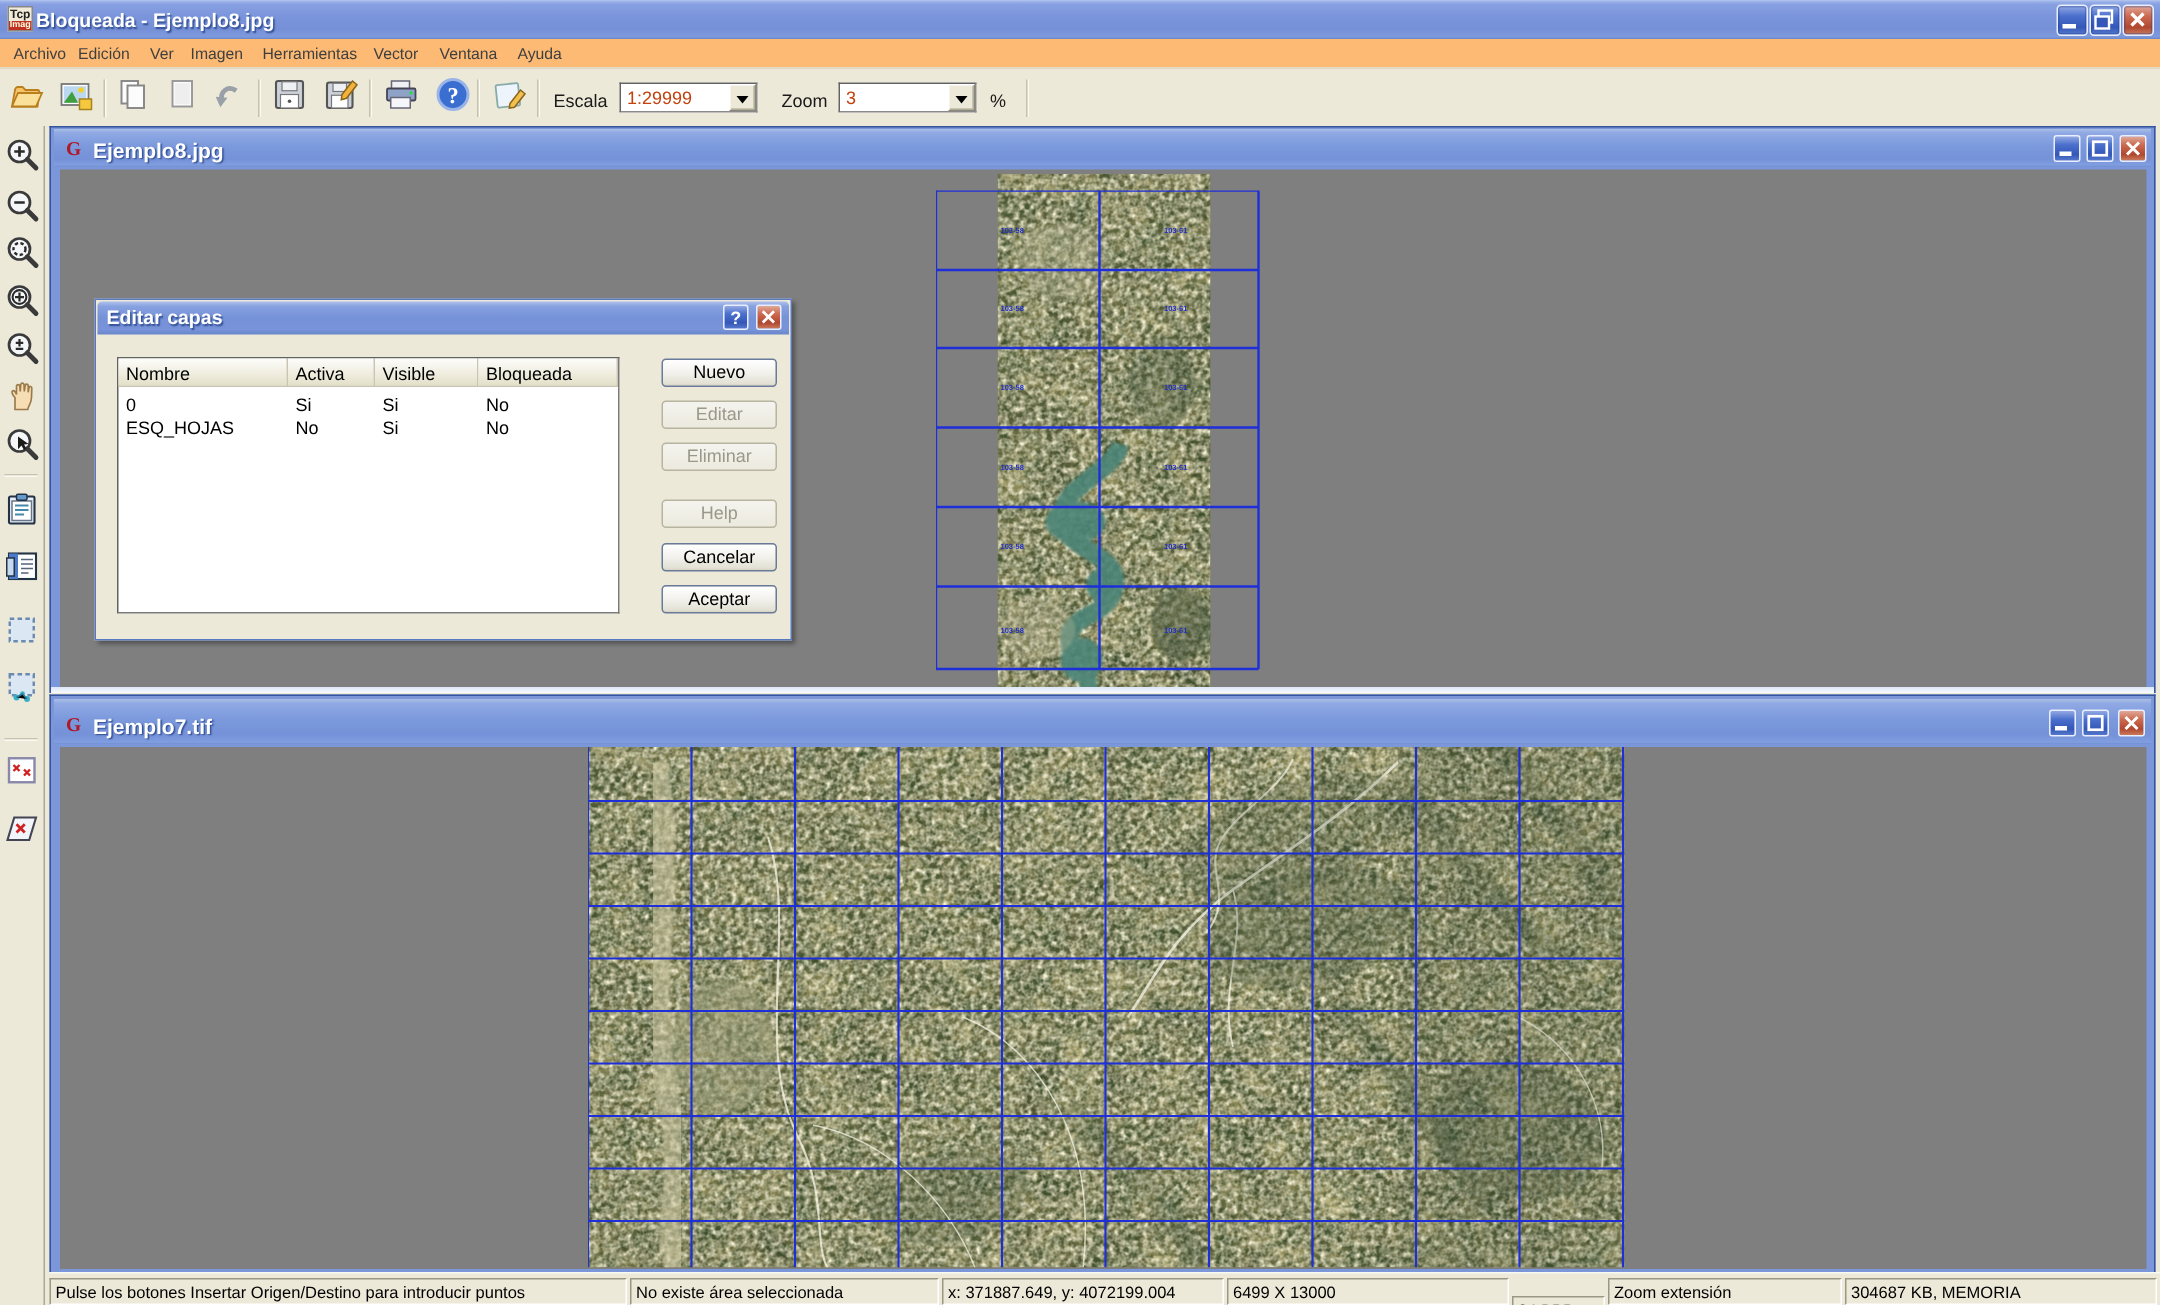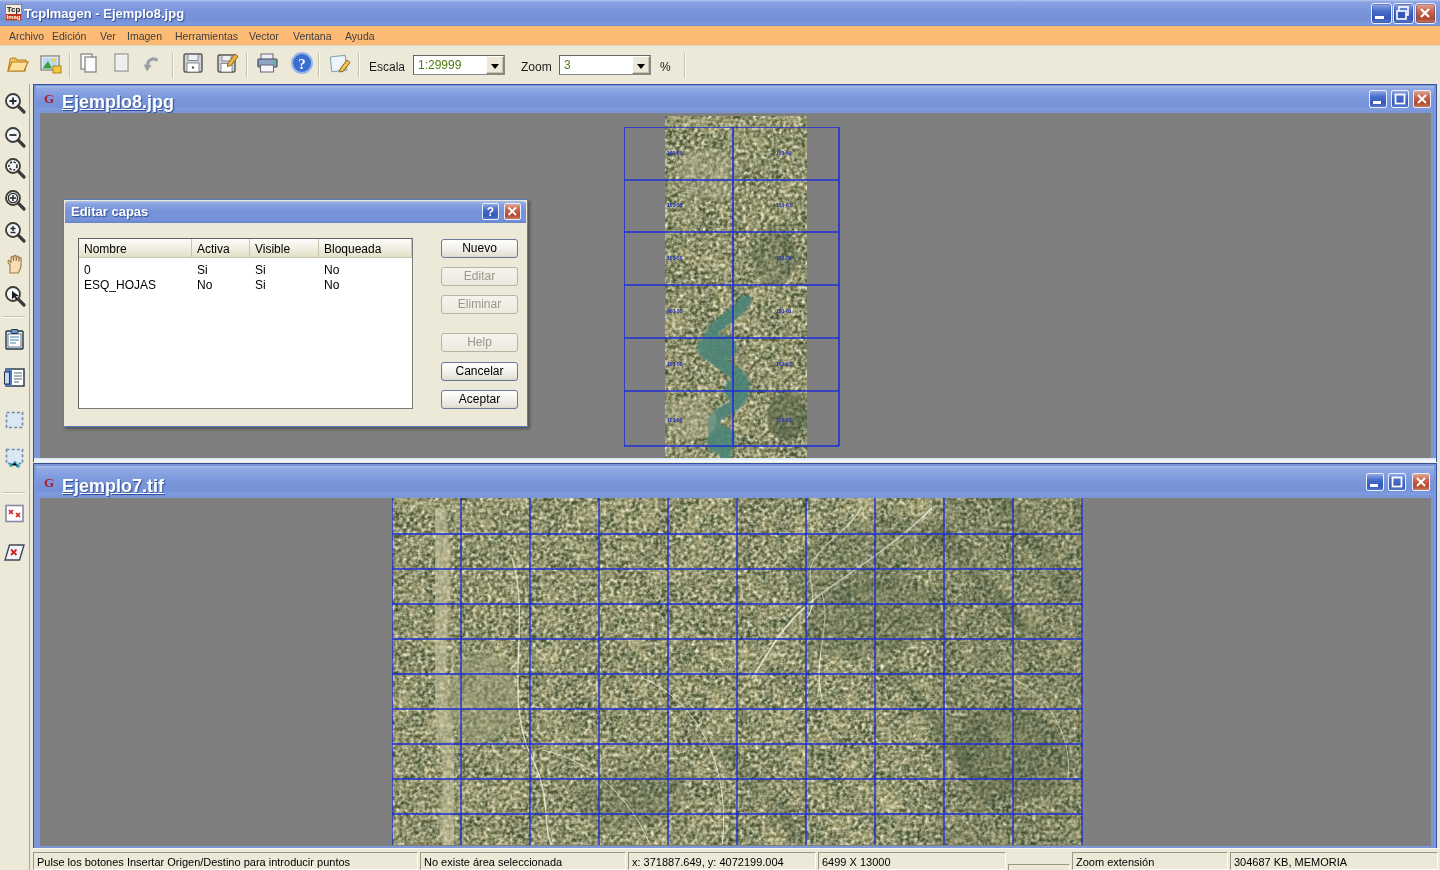--- a/index.html
+++ b/index.html
@@ -24,37 +24,37 @@
   #menubar{position:absolute;left:0;top:26px;width:1440px;height:19px;background:#fdba74;}
   #menubar span{position:absolute;top:4px;font-size:10.5px;color:#3f3f3f;}
   
   #toolbar{position:absolute;left:0;top:45px;width:1440px;height:39px;background:#ece9d8;
     border-top:1px solid #ddd9c4;}
   .tsep{position:absolute;top:7px;height:25px;width:2px;
     border-left:1px solid #c6c2ac;border-right:1px solid #fbfaf4;}
   .tlabel{position:absolute;font-size:12px;color:#1a1a1a;top:14px;}
   .combo{position:absolute;top:9px;height:20px;background:#fff;
     border:1px solid #8a8a8a;border-top-color:#636363;border-left-color:#636363;}
-  .combo .val{position:absolute;left:4px;top:2px;font-size:12px;color:#4d7c0f;}
+  .combo .val{position:absolute;left:4px;top:2px;font-size:12px;color:#c2410c;}
   .combo .btn{position:absolute;right:0;top:0;bottom:0;width:18px;background:#ece9d8;
     border:1px solid #fff;border-right-color:#8a8778;border-bottom-color:#8a8778;
     box-shadow:inset -1px -1px 0 #c8c4ae;}
   .combo .btn:after{content:"";position:absolute;left:4px;top:7px;border:4px solid transparent;
     border-top:5px solid #000;border-bottom:none;}
   
   #lefttools{position:absolute;left:0;top:84px;width:30px;height:786px;background:#ece9d8;border-right:1px solid #aca899;}
   #lefttools .lsep{position:absolute;left:3px;width:22px;height:2px;
     border-top:1px solid #c6c2ac;border-bottom:1px solid #fbfaf4;}
   .ltool{position:absolute;left:3px;width:24px;height:24px;}
   
   .childwin{position:absolute;background:#7b97d9;border:1px solid #34549c;border-bottom:none;}
   .childtitlebar{position:absolute;left:2px;right:2px;height:25px;
     background:linear-gradient(#aabfe4 0%,#90a9e4 10%,#7b99dc 45%,#7591d8 80%,#809ee0 96%,#7090d0 100%);}
-  .childtitle{position:absolute;color:#fff;font-weight:bold;font-size:18px;
-    text-shadow:1px 1px 1px rgba(40,70,140,.9);text-decoration:underline;}
+  .childtitle{position:absolute;color:#fff;font-weight:bold;font-size:14px;
+    text-shadow:1px 1px 1px rgba(40,70,140,.9);}
   .gicon{color:#b01828;background:transparent;font-weight:bold;font-size:13px;
     font-family:"Liberation Serif",serif;position:absolute;}
   .childcontent{position:absolute;background:#7f7f7f;overflow:hidden;}
   .smallbtn{position:absolute;width:18px;height:18px;border-radius:2px;border:1px solid #e8eefc;
     background:linear-gradient(#94a9e4 0%,#4a6fcc 35%,#3558b8 75%,#5578cc 100%);color:#fff;}
   .smallbtn.close{background:linear-gradient(#e0a898 0%,#cc6a50 35%,#b04830 75%,#c87a5c 100%);}
   
   #dialog{position:absolute;left:63px;top:199px;width:465px;height:228px;background:#ece9d8;
     border:1px solid #5a78c0;box-shadow:2px 2px 3px rgba(0,0,0,.35);}
   #dlgtitle{position:absolute;left:1px;top:1px;right:1px;height:22px;
@@ -84,21 +84,21 @@
   .spanel span{position:absolute;left:4px;top:3px;font-size:11px;color:#000;white-space:nowrap;}
 </style>
 </head>
 <body>
 
 <div id="titlebar">
  <div id="appicon">
       <i>Tcp</i>
       <b>Imag</b>
     </div>
- <div id="titletext">TcpImagen - Ejemplo8.jpg</div>
+ <div id="titletext">Bloqueada - Ejemplo8.jpg</div>
  <div class="capbtn" style="left:1371px;">
    <svg width="19" height="19">
         <rect x="3" y="12" width="9" height="3" fill="#fff"></rect>
       </svg></div>
  <div class="capbtn" style="left:1393px;">
    <svg width="19" height="19">
         <rect x="5" y="3" width="9" height="8" fill="none" stroke="#fff" stroke-width="1.6"></rect>
         <rect x="3" y="7" width="9" height="8" fill="#3558b8" stroke="#fff" stroke-width="1.6"></rect>
       </svg></div>
  <div class="capbtn close" style="left:1415px;">

